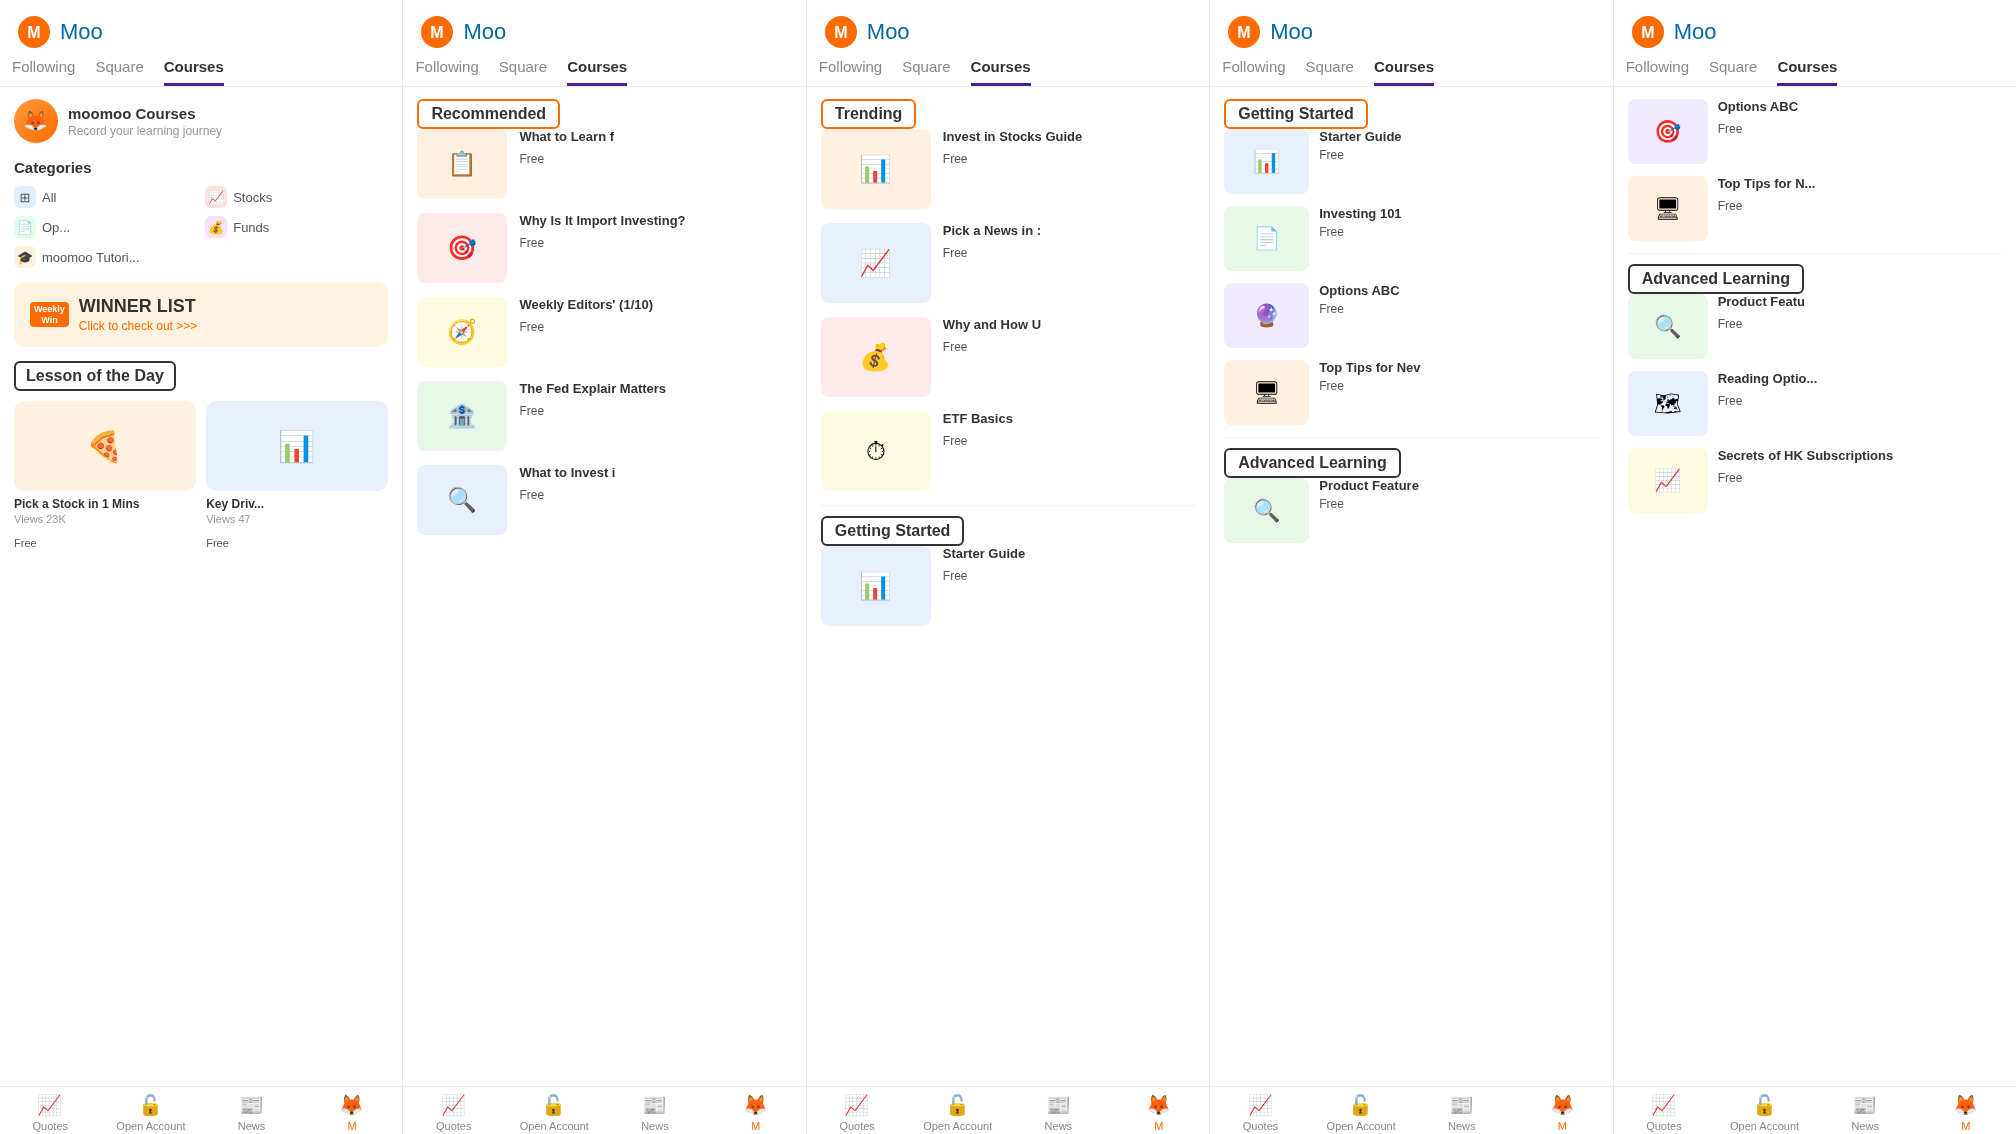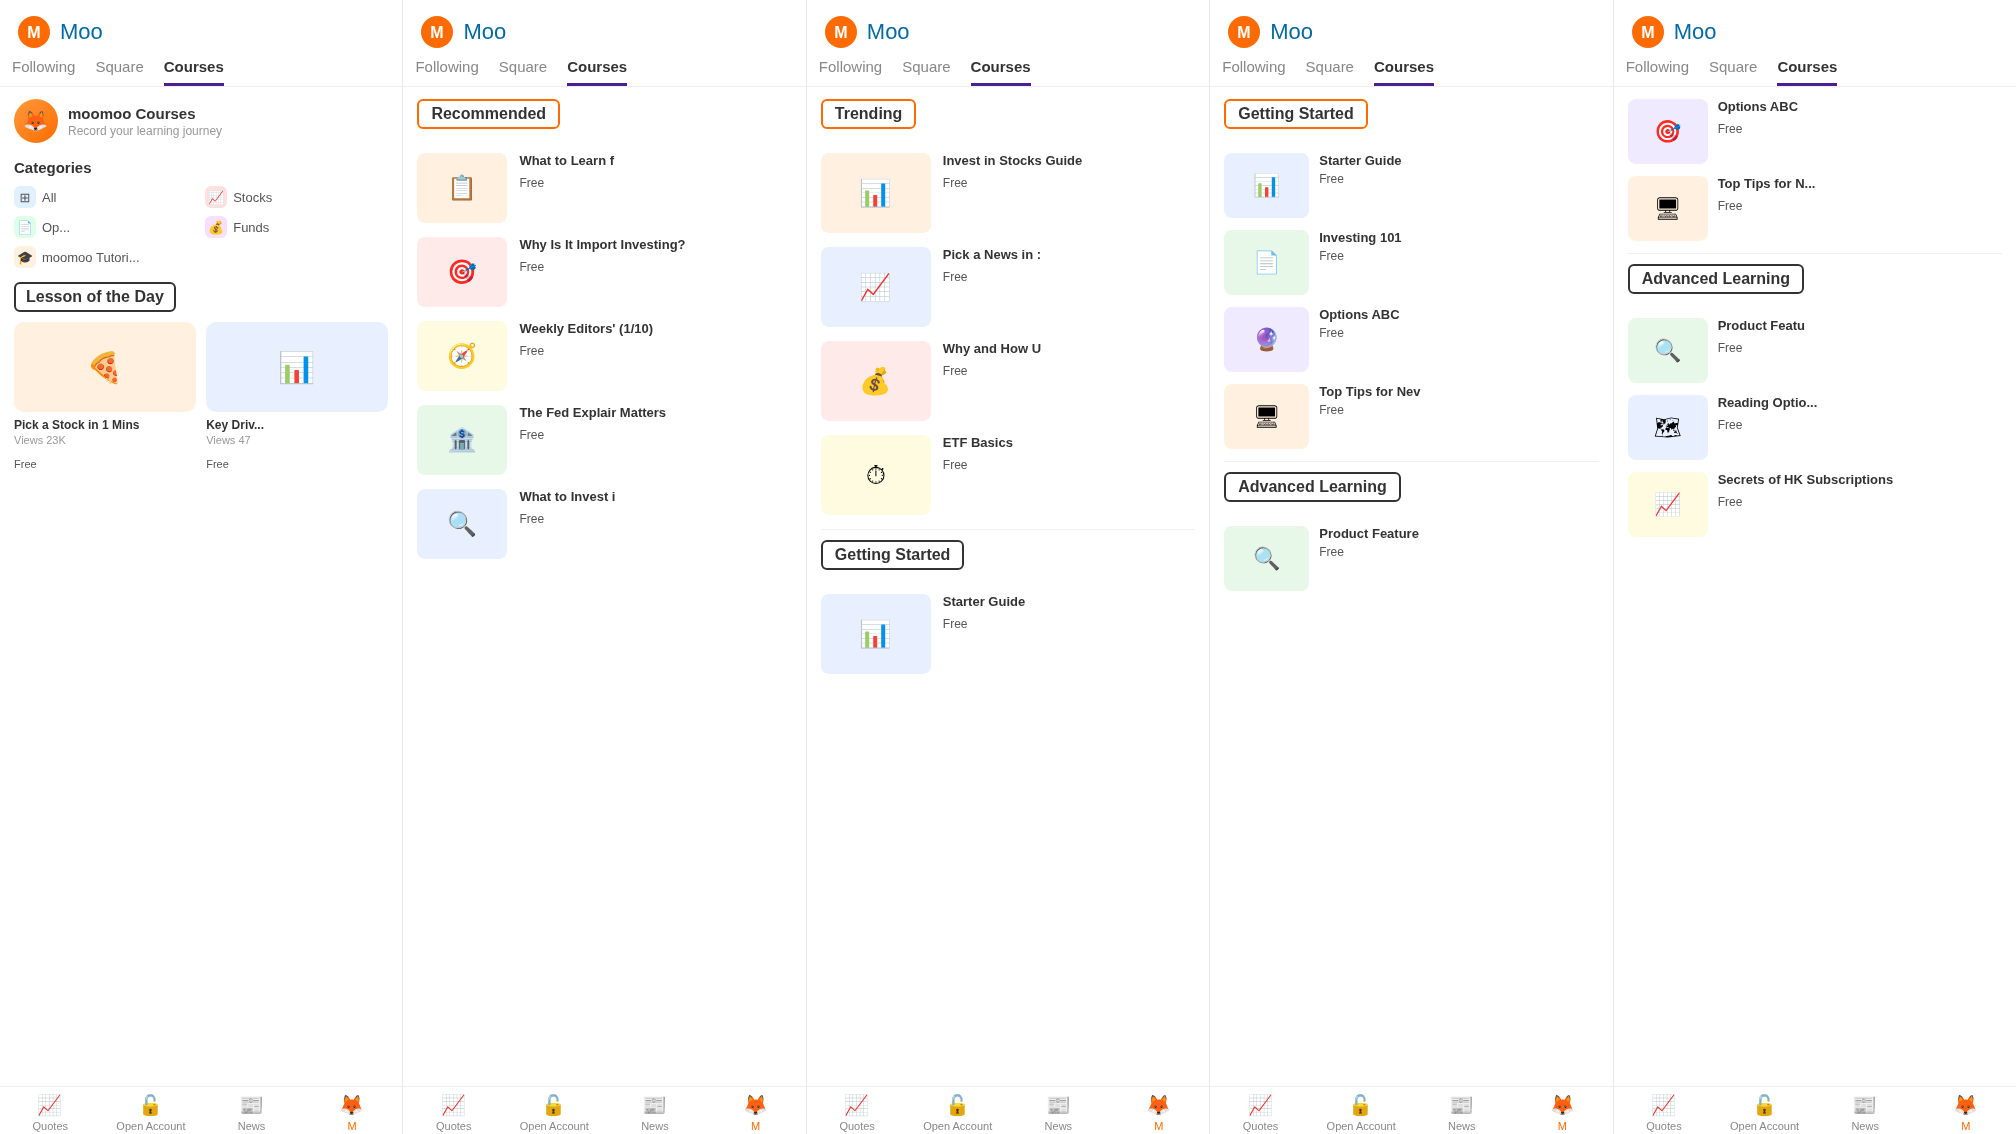--- a/index.html
+++ b/index.html
@@ -178,21 +178,21 @@
     .lesson-title { font-size: 12px; font-weight: 600; color: #333; margin-bottom: 2px; }
     .lesson-views { font-size: 11px; color: #999; margin-bottom: 12px; }
     .lesson-free { font-size: 11px; color: #555; }
 
     
     .section-header-box {
       border: 2px solid #ff6b00;
       border-radius: 6px;
       display: inline-block;
       padding: 4px 12px;
-      margin-bottom: 24px;
+      margin-bottom: 0;
       text-align: center;
     }
     .section-header-box.dark {
       border-color: #333;
     }
     .section-header-text {
       font-size: 16px;
       font-weight: 700;
       color: #333;
     }
@@ -346,20 +346,30 @@
         <div class="cat-item">
           <div class="cat-icon" style="background:#f5e0ff;">💰</div>
           <span>Funds</span>
         </div>
         <div class="cat-item">
           <div class="cat-icon" style="background:#fff0e0;">🎓</div>
           <span>moomoo Tutori...</span>
         </div>
       </div>
 
+      <div class="winner-banner">
+        <div class="winner-badge">
+          <span>Weekly</span>
+            <span>Win</span>
+        </div>
+        <div class="winner-text">
+          <div class="big">WINNER LIST</div>
+          <div class="small">Click to check out &gt;&gt;&gt;</div>
+        </div>
+      </div>
 
       <div class="lot-section">Lesson of the Day</div>
       <div class="lesson-cards">
         <div class="lesson-card">
           <div class="lesson-thumb" style="background:#fff0e0;">🍕</div>
           <div class="lesson-title">Pick a Stock in 1 Mins</div>
           <div class="lesson-views">Views 23K</div>
           <div class="lesson-free">Free</div>
         </div>
         <div class="lesson-card">

